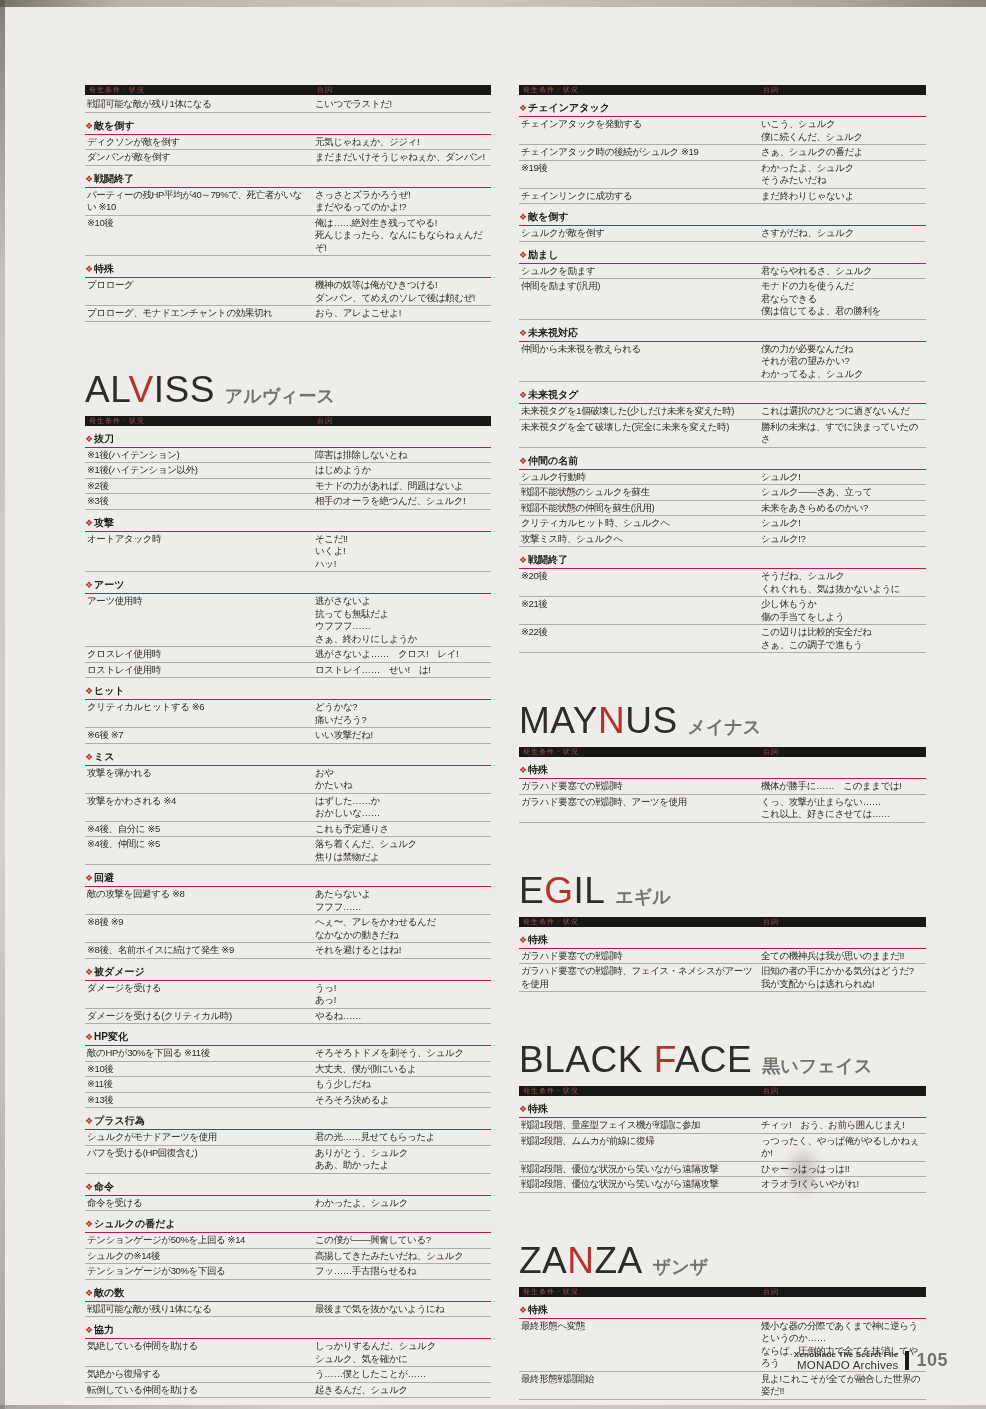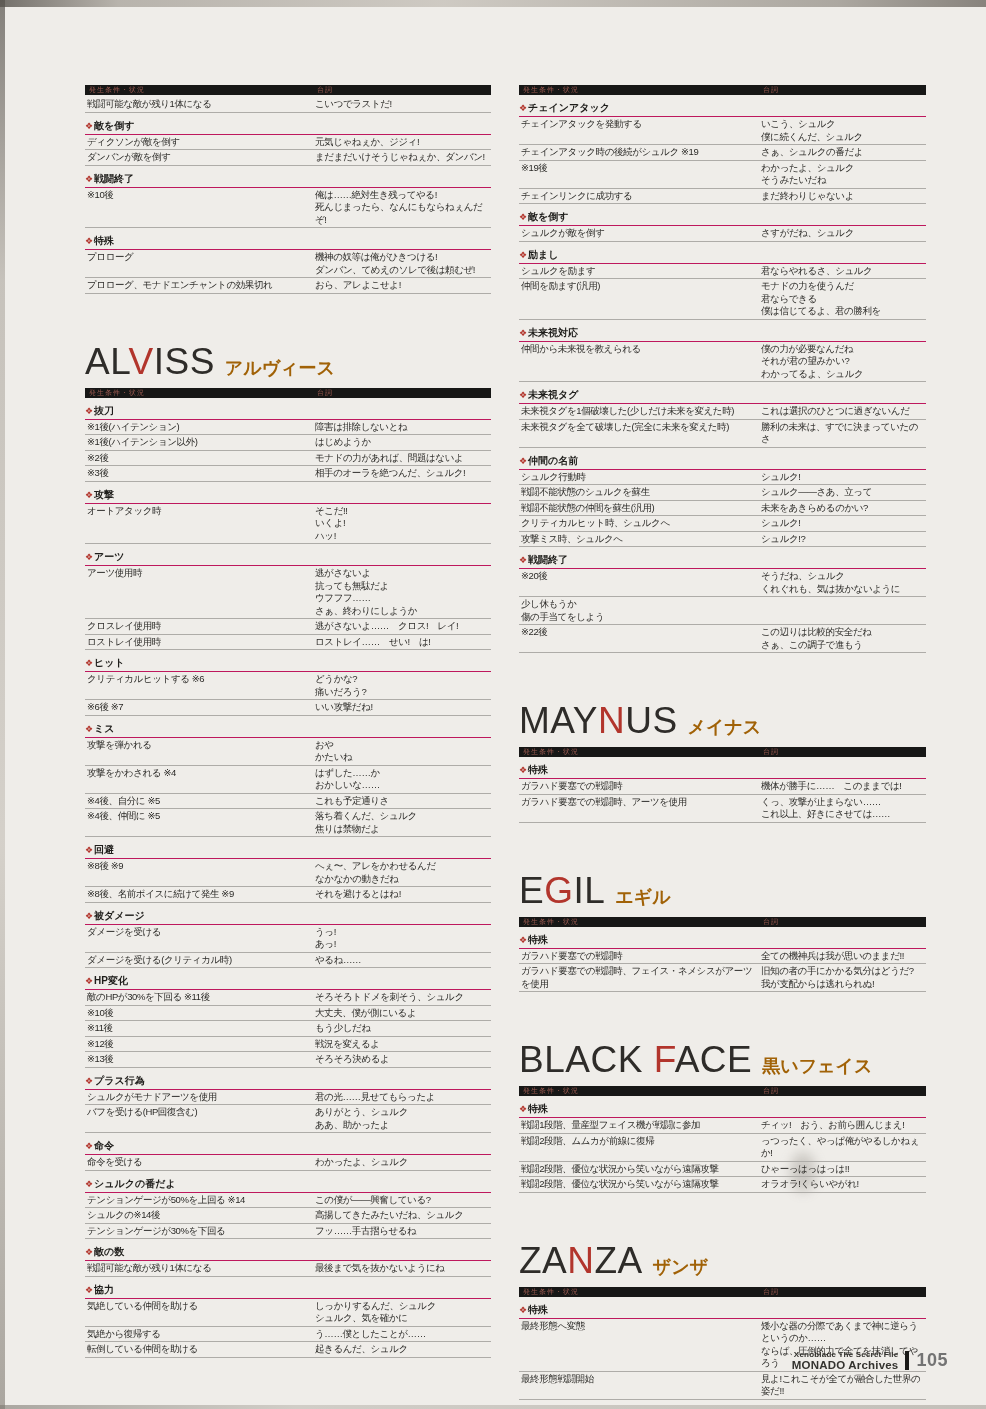--- a/index.html
+++ b/index.html
@@ -20,21 +20,21 @@
     background:#8b867e;opacity:.35;filter:blur(6px);}
 
   .col{position:absolute;top:85px;}
   #col-left{left:85px;width:406px;--cw:224px;}
   #col-right{left:519px;width:407px;--cw:236px;}
 
   
   .char-title{margin-top:49px;margin-bottom:7px;white-space:nowrap;}
   .char-title .latin{font-size:37px;line-height:38px;letter-spacing:.5px;color:#2e2c29;font-weight:400;}
   .char-title .red{color:#b2352c;}
-  .char-title .kana{font-size:18px;font-weight:700;margin-left:10px;color:#a16207;}
+  .char-title .kana{font-size:18px;font-weight:700;margin-left:10px;color:#737373;}
   .col > .char-title:first-child{margin-top:0;}
 
   
   .hbar{background:#171716;height:10px;display:grid;grid-template-columns:var(--cw) 1fr;
     column-gap:4px;align-items:center;margin-bottom:2px;}
   .hbar span{font-size:7px;line-height:10px;color:#9c5a50;letter-spacing:1px;
     white-space:nowrap;overflow:hidden;padding-left:4px;}
 
   
   .section{margin-top:6px;}
@@ -44,21 +44,21 @@
   .sec-title .dia{color:#b2352c;margin-right:1px;font-size:9px;}
   .row{display:grid;grid-template-columns:var(--cw) 1fr;column-gap:4px;
     border-bottom:1px solid #aeaca8;padding:1px 0 1px 2px;}
   .cell{font-size:9.5px;line-height:12.5px;letter-spacing:-0.4px;color:#2b2a27;}
   .dlg div{font-size:9.5px;line-height:12.5px;letter-spacing:-0.4px;color:#2b2a27;}
 
   
   .footer{position:absolute;bottom:38px;right:38px;display:flex;align-items:center;gap:7px;}
   .footer .txt{text-align:right;color:#34332f;}
   .footer .l1{font-size:8px;font-weight:700;line-height:9px;letter-spacing:.2px;}
-  .footer .l2{font-size:11.5px;font-weight:700;line-height:12px;letter-spacing:.2px;}
+  .footer .l2{font-size:11.5px;font-weight:400;line-height:12px;letter-spacing:.2px;}
   .footer .divider{width:4px;height:19px;background:#1b1a18;}
   .footer .num{font-size:18px;font-weight:700;color:#737373;letter-spacing:.5px;}
 </style>
 </head>
 <body>
 
 <div class="edge-top"></div>
 <div class="edge-left"></div>
 <div class="edge-bottom"></div>
 <div class="smudge"></div>
@@ -87,20 +87,27 @@
         </div>
         <div class="row">
           <div class="cell">ダンバンが敵を倒す</div>
           <div class="dlg">
             <div>まだまだいけそうじゃねぇか、ダンバン!</div>
           </div>
         </div>
       </div>
       <div class="section">
         <div class="sec-title"><span class="dia">❖</span><span>戦闘終了</span></div>
+        <div class="row">
+          <div class="cell">パーティーの残HP平均が40～79%で、死亡者がいない ※10</div>
+          <div class="dlg">
+            <div>さっさとズラかろうぜ!</div>
+            <div>まだやるってのかよ!?</div>
+          </div>
+        </div>
         <div class="row">
           <div class="cell">※10後</div>
           <div class="dlg">
             <div>俺は……絶対生き残ってやる!</div>
             <div>死んじまったら、なんにもならねぇんだぞ!</div>
           </div>
         </div>
       </div>
       <div class="section">
         <div class="sec-title"><span class="dia">❖</span><span>特殊</span></div>
@@ -229,20 +236,27 @@
           <div class="cell">※4後、仲間に ※5</div>
           <div class="dlg">
             <div>落ち着くんだ、シュルク</div>
             <div>焦りは禁物だよ</div>
           </div>
         </div>
       </div>
       <div class="section">
         <div class="sec-title"><span class="dia">❖</span><span>回避</span></div>
         <div class="row">
+          <div class="cell">敵の攻撃を回避する ※8</div>
+          <div class="dlg">
+            <div>あたらないよ</div>
+            <div>フフフ……</div>
+          </div>
+        </div>
+        <div class="row">
           <div class="cell">※8後 ※9</div>
           <div class="dlg">
             <div>へぇ〜、アレをかわせるんだ</div>
             <div>なかなかの動きだね</div>
           </div>
         </div>
         <div class="row">
           <div class="cell">※8後、名前ボイスに続けて発生 ※9</div>
           <div class="dlg">
             <div>それを避けるとはね!</div>
@@ -276,26 +290,20 @@
         <div class="row">
           <div class="cell">※10後</div>
           <div class="dlg">
             <div>大丈夫、僕が側にいるよ</div>
           </div>
         </div>
         <div class="row">
           <div class="cell">※11後</div>
           <div class="dlg">
             <div>もう少しだね</div>
-          </div>
-        </div>
-        <div class="row">
-          <div class="cell">※12後</div>
-          <div class="dlg">
-            <div>戦況を変えるよ</div>
           </div>
         </div>
         <div class="row">
           <div class="cell">※13後</div>
           <div class="dlg">
             <div>そろそろ決めるよ</div>
           </div>
         </div>
       </div>
       <div class="section">
@@ -500,20 +508,21 @@
       <div class="section">
         <div class="sec-title"><span class="dia">❖</span><span>戦闘終了</span></div>
         <div class="row">
           <div class="cell">※20後</div>
           <div class="dlg">
             <div>そうだね、シュルク</div>
             <div>くれぐれも、気は抜かないように</div>
           </div>
         </div>
         <div class="row">
+          <div class="cell">※21後</div>
           <div class="dlg">
             <div>少し休もうか</div>
             <div>傷の手当てをしよう</div>
           </div>
         </div>
         <div class="row">
           <div class="cell">※22後</div>
           <div class="dlg">
             <div>この辺りは比較的安全だね</div>
             <div>さぁ、この調子で進もう</div>

